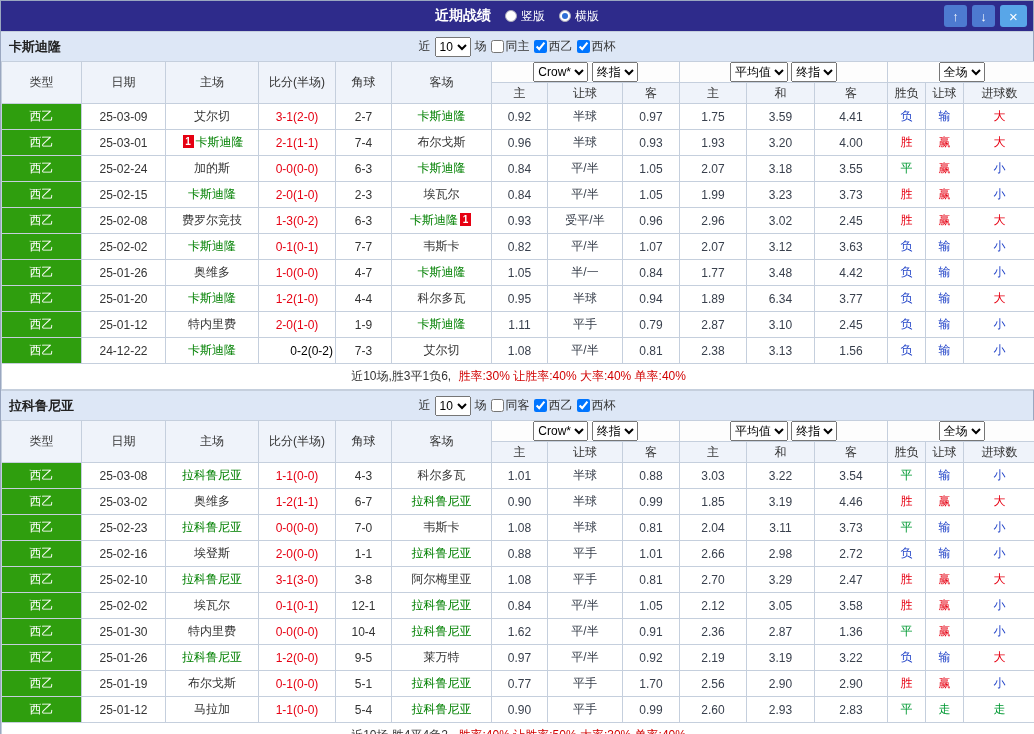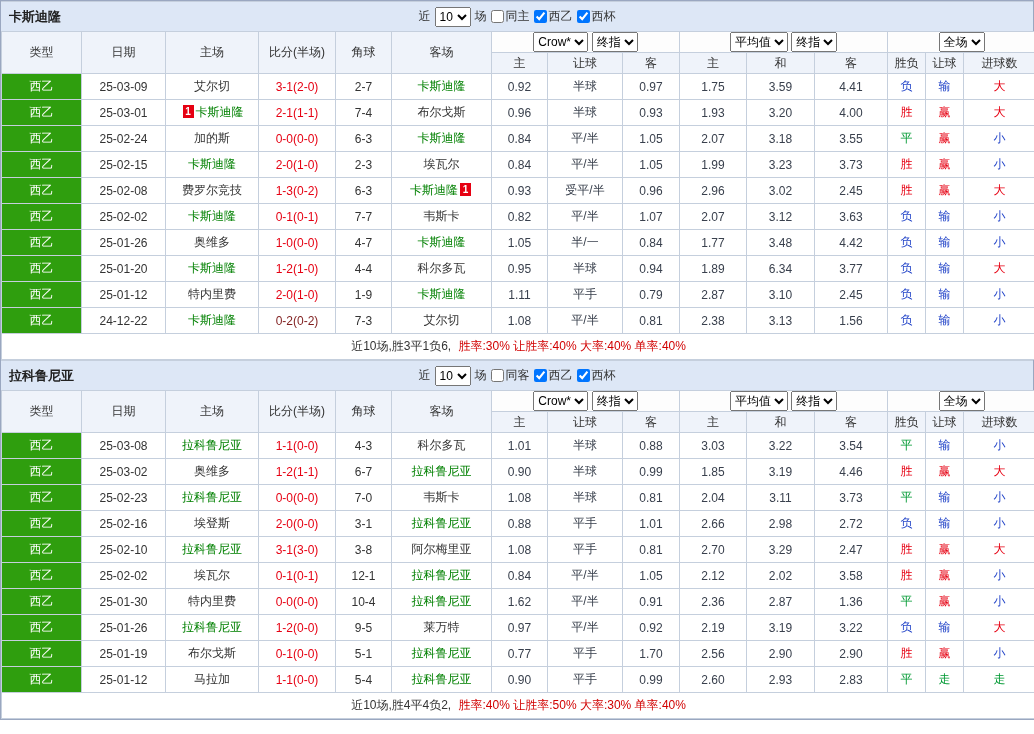--- a/index.html
+++ b/index.html
@@ -83,20 +83,38 @@
   }
   .summary { height: 25px; background: #fff; }
   .sum-rec { color: #333; margin-right: 4px; }
   .sum-stats { color: #d10000; }
 </style>
 </head>
 <body>
 
 <div class="page">
 
+  <header class="titlebar">
+    <div class="titlebar-center">
+      <span class="title">近期战绩</span>
+      <span class="radio-opt">
+        <span class="radio"></span>
+        <span>竖版</span>
+      </span>
+      <span class="radio-opt">
+        <span class="radio selected"></span>
+        <span>横版</span>
+      </span>
+    </div>
+    <div class="titlebar-buttons">
+      <button class="tb-btn"><span>↑</span></button>
+      <button class="tb-btn"><span>↓</span></button>
+      <button class="tb-btn close"><span>×</span></button>
+    </div>
+  </header>
 
   <section class="team-section">
     <div class="section-header">
       <span class="team-name">卡斯迪隆</span>
       <div class="filters">
         <span>近</span>
         <select class="sel"><option>10</option></select>
         <span>场</span>
         <label class="chk">
             <input type="checkbox" style="">
@@ -314,21 +332,21 @@
             <td class="c-odds">3.10</td>
             <td class="c-odds">2.45</td>
             <td class="c-res" style="color: rgb(33, 67, 200);">负</td>
             <td class="c-res" style="color: rgb(33, 67, 200);">输</td>
             <td class="c-res" style="color: rgb(33, 67, 200);">小</td>
           </tr>
           <tr>
             <td class="c-league" style="background: rgb(47, 158, 14); color: rgb(255, 255, 255);">西乙</td>
             <td>24-12-22</td>
             <td class="c-team"><span class="team" style="color: rgb(0, 128, 0);">卡斯迪隆</span></td>
-            <td style="color: #7f1d1d;">0-2(0-2)</td>
+            <td style="color: #000000; text-align: right;">0-2(0-2)</td>
             <td>7-3</td>
             <td class="c-team"><span class="team">艾尔切</span></td>
             <td class="c-odds">1.08</td>
             <td class="c-odds">平/半</td>
             <td class="c-odds">0.81</td>
             <td class="c-odds">2.38</td>
             <td class="c-odds">3.13</td>
             <td class="c-odds">1.56</td>
             <td class="c-res" style="color: rgb(33, 67, 200);">负</td>
             <td class="c-res" style="color: rgb(33, 67, 200);">输</td>
@@ -468,21 +486,21 @@
             <td class="c-odds">3.73</td>
             <td class="c-res" style="color: rgb(0, 153, 51);">平</td>
             <td class="c-res" style="color: rgb(33, 67, 200);">输</td>
             <td class="c-res" style="color: rgb(33, 67, 200);">小</td>
           </tr>
           <tr>
             <td class="c-league" style="background: rgb(47, 158, 14); color: rgb(255, 255, 255);">西乙</td>
             <td>25-02-16</td>
             <td class="c-team"><span class="team">埃登斯</span></td>
             <td style="color: rgb(230, 0, 18);">2-0(0-0)</td>
-            <td>3-1</td>
+            <td>1-1</td>
             <td class="c-team"><span class="team" style="color: rgb(0, 128, 0);">拉科鲁尼亚</span></td>
             <td class="c-odds">0.88</td>
             <td class="c-odds">平手</td>
             <td class="c-odds">1.01</td>
             <td class="c-odds">2.66</td>
             <td class="c-odds">2.98</td>
             <td class="c-odds">2.72</td>
             <td class="c-res" style="color: rgb(33, 67, 200);">负</td>
             <td class="c-res" style="color: rgb(33, 67, 200);">输</td>
             <td class="c-res" style="color: rgb(33, 67, 200);">小</td>
@@ -508,21 +526,21 @@
             <td class="c-league" style="background: rgb(47, 158, 14); color: rgb(255, 255, 255);">西乙</td>
             <td>25-02-02</td>
             <td class="c-team"><span class="team">埃瓦尔</span></td>
             <td style="color: rgb(230, 0, 18);">0-1(0-1)</td>
             <td>12-1</td>
             <td class="c-team"><span class="team" style="color: rgb(0, 128, 0);">拉科鲁尼亚</span></td>
             <td class="c-odds">0.84</td>
             <td class="c-odds">平/半</td>
             <td class="c-odds">1.05</td>
             <td class="c-odds">2.12</td>
-            <td class="c-odds">2.02</td>
+            <td class="c-odds">3.05</td>
             <td class="c-odds">3.58</td>
             <td class="c-res" style="color: rgb(230, 0, 18);">胜</td>
             <td class="c-res" style="color: rgb(230, 0, 18);">赢</td>
             <td class="c-res" style="color: rgb(33, 67, 200);">小</td>
           </tr>
           <tr>
             <td class="c-league" style="background: rgb(47, 158, 14); color: rgb(255, 255, 255);">西乙</td>
             <td>25-01-30</td>
             <td class="c-team"><span class="team">特内里费</span></td>
             <td style="color: rgb(230, 0, 18);">0-0(0-0)</td>

